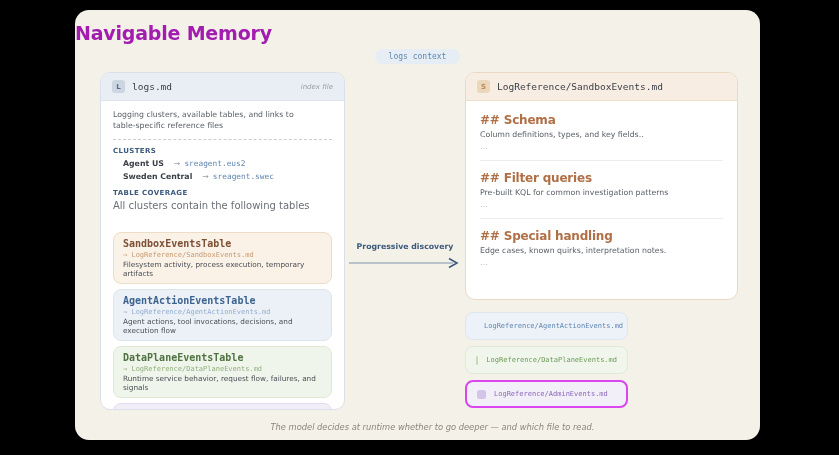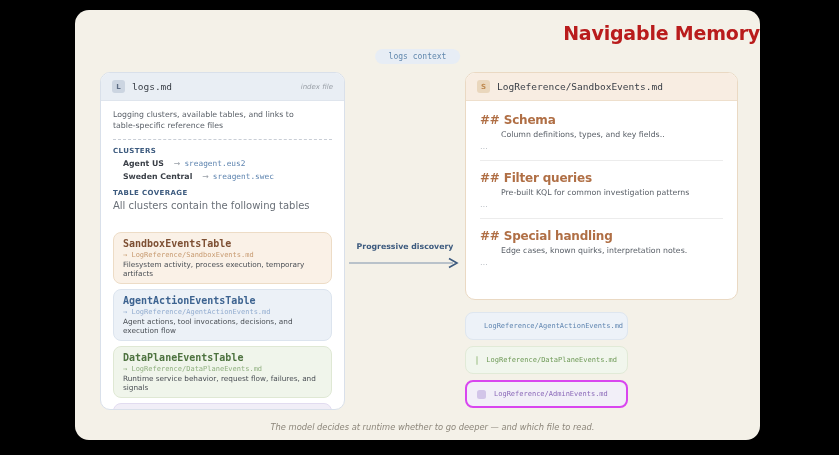--- a/index.html
+++ b/index.html
@@ -1,22 +1,22 @@
 <!DOCTYPE html>
 <html><head>
 <meta charset="utf-8">
 <style>
   * { margin:0; padding:0; box-sizing:border-box; }
   html,body { width:839px; height:455px; background:#000; overflow:hidden;
               font-family:"DejaVu Sans", sans-serif; }
   .stage { position:absolute; left:75px; top:10px; width:685px; height:430px;
            background:#f4f1e8; border-radius:14px; }
 
-  .title { position:absolute; top:12px; left:0; width:100%; text-align:right;
-           font-size:19px; font-weight:600; color:#b91c1c; letter-spacing:-0.2px; }
+  .title { position:absolute; top:12px; left:0; width:100%; text-align:left;
+           font-size:19px; font-weight:600; color:#a21caf; letter-spacing:-0.2px; }
   .pill { position:absolute; top:39px; left:50%; transform:translateX(-50%);
           background:#e7edf5; color:#6288ad; border-radius:10px; padding:3px 14px;
           font-family:"DejaVu Sans Mono", monospace; font-size:8px; }
 
   .panel { position:absolute; background:#fff; border-radius:10px; overflow:hidden; }
   .panel.left  { left:25px;  top:62px; width:245px; height:338px; border:1px solid #d9e0ea; }
   .panel.right { left:390px; top:62px; width:273px; height:228px; border:1px solid #ead9c3; }
 
   .panel-head { display:flex; align-items:center; gap:7px; padding:7px 11px; height:28px; }
   .head-blue   { background:#e9eef4; border-bottom:1px solid #dfe5ed; }
@@ -48,21 +48,21 @@
   .tc-blue .t-name { color:#3d6390; } .tc-blue .t-link { color:#93add0; }
   .tc-green  { background:#f0f5eb; border:1px solid #dfe8d4; }
   .tc-green .t-name { color:#4e7340; } .tc-green .t-link { color:#8fb07f; }
   .tc-purple { background:#f1eef7; border:1px solid #e2dcf0; }
   .tc-purple .t-name { color:#6f55a5; } .tc-purple .t-link { color:#a991d5; }
 
   .flow-arrow { position:absolute; left:273px; top:232px; width:114px; }
   .arrow-label { text-align:center; font-size:7.8px; font-weight:bold; color:#3c5a7e; margin-bottom:4px; }
 
   .r-sec-head { font-size:12px; font-weight:bold; color:#b06f45; letter-spacing:-0.2px; }
-  .r-sec-body { font-size:7.8px; color:#5a6068; margin-top:3px;margin-left:21px; }
+  .r-sec-body { font-size:7.8px; color:#5a6068; margin-top:3px; }
   .r-more { font-size:7.8px; color:#b5bac0; margin-top:3px; }
   .r-sep { border-top:1px solid #ececec; margin:9px 0 10px 0; }
   .panel.right .panel-body { padding:12px 14px; }
 
   .ref-card { position:absolute; left:390px; width:163px; height:28px; border-radius:8px;
               display:flex; align-items:center; gap:8px; padding:0 10px; }
   .ref-icon { width:9px; height:9px; border-radius:2.5px; }
   .ref-label { font-family:"DejaVu Sans Mono", monospace; font-size:7px; }
   .rc-blue   { background:#edf2f8; border:1px solid #dee6ef; }
   .rc-blue .ref-icon { background:#c3d3e6; } .rc-blue .ref-label { color:#5f85b0; }

